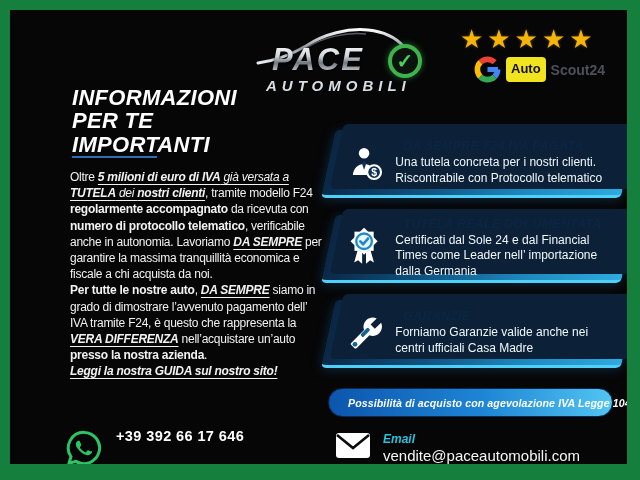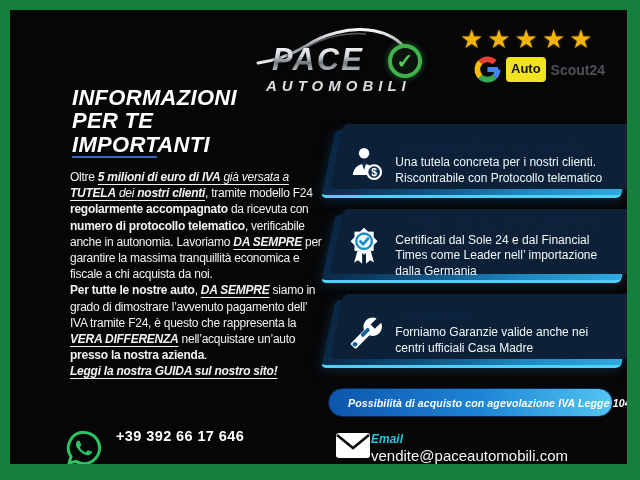--- a/index.html
+++ b/index.html
@@ -48,21 +48,21 @@
 
   
   .pill{position:absolute;left:318px;top:378px;width:285px;height:29px;border-radius:15px;
     background:linear-gradient(90deg,#0d55ad 0%,#1e86d6 55%,#52c5f2 100%);
     border:1px solid #0a2a55;display:flex;align-items:center;gap:7px;padding:0 10px 0 12px;}
   .pill-text{color:#fff;font-size:10.6px;font-weight:800;font-style:italic;letter-spacing:.1px;white-space:nowrap;}
 
   
   .phone-row{position:absolute;left:54px;top:418px;display:flex;align-items:flex-start;gap:12px;}
   .phone-num{color:#fff;font-size:14.5px;font-weight:700;letter-spacing:.4px;}
-  .email-row{position:absolute;left:325px;top:422px;display:flex;align-items:flex-start;}
+  .email-row{position:absolute;left:325px;top:422px;display:flex;align-items:flex-start;gap:12px;}
   .email-label{color:#28c2db;font-size:12px;font-weight:800;font-style:italic;}
   .email-addr{color:#f6f6f6;font-size:15px;margin-top:1px;}
 </style>
 </head>
 <body>
 
 <div class="frame">
   <div class="inner">
 
     <div class="logo">

